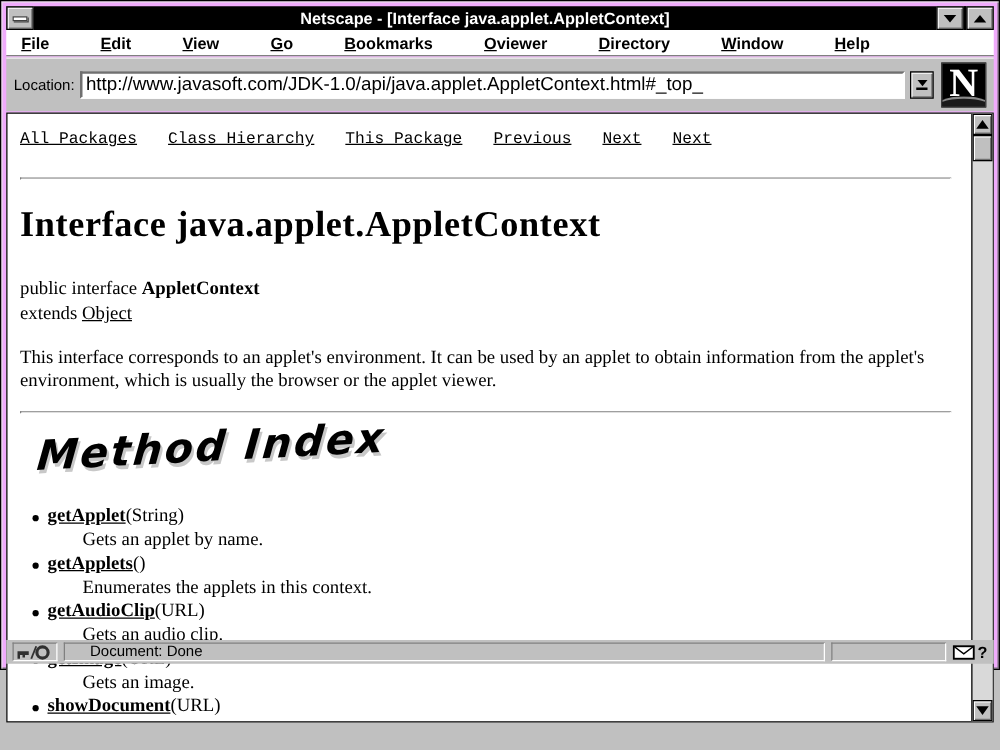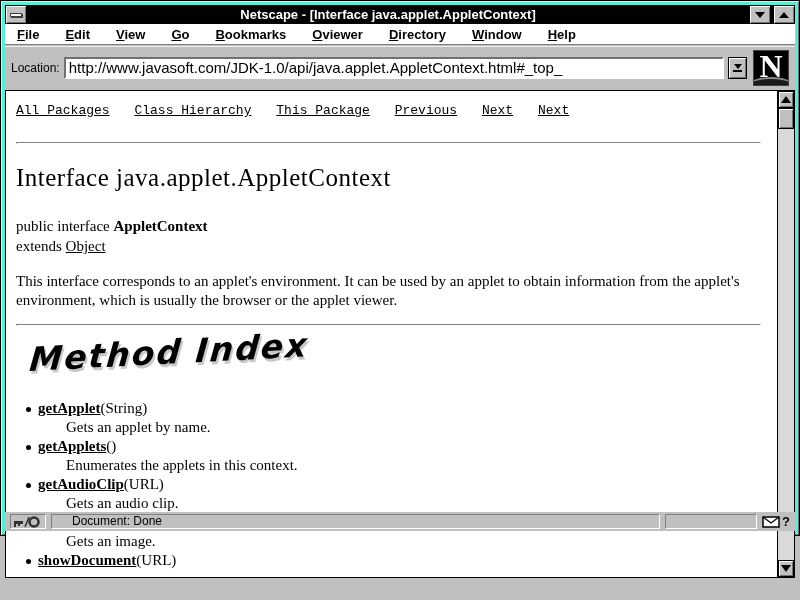--- a/index.html
+++ b/index.html
@@ -1,20 +1,20 @@
 <!DOCTYPE html>
 <html><head>
 <meta charset="utf-8">
 <style>
   * { margin:0; padding:0; box-sizing:border-box; }
   html,body { width:800px; height:600px; }
   body { font-family:"Liberation Sans", sans-serif; background:#c0c0c0; }
 
   .window { position:relative; width:800px; height:536px;
-    background:#5eead4; border:1px solid #000;
+    background:#f0abfc; border:1px solid #000;
     box-shadow: inset 1px 1px 0 #e8e8e8, inset -1px -1px 0 #707070; }
 
   
   .titlebar { position:absolute; top:4px; left:4px; right:4px; height:19px;
     background:#000; display:flex; align-items:center; }
   .title-text { flex:1; text-align:center; color:#fff; font-weight:bold;
     font-size:13px; line-height:19px; white-space:nowrap; overflow:hidden; }
   .win-btn { width:22px; height:19px; background:#c0c0c0; border:1px solid #000;
     box-shadow: inset 1px 1px 0 #fff, inset -1px -1px 0 #707070;
     display:flex; align-items:center; justify-content:center; flex:0 0 auto; }
@@ -22,21 +22,21 @@
     box-shadow:1px 1px 0 #404040; }
   .arrow { width:0; height:0; border-left:5px solid transparent;
     border-right:5px solid transparent; }
   .arrow.down { border-top:6px solid #000; }
   .arrow.up   { border-bottom:6px solid #000; }
   .btn-gap { width:2px; height:19px; background:#000; flex:0 0 auto; }
 
   
   .menubar { position:absolute; top:23px; left:4px; right:4px; height:21px;
     background:#fff; border-bottom:1px solid #808080;
-    display:flex; align-items:center; gap:26px; padding:0 12px;
+    display:flex; align-items:center; gap:41px; padding:0 12px;
     font-weight:bold; font-size:13px; }
   .menu-item { white-space:nowrap; cursor:default; }
   .menu-item .mn { text-decoration:underline; }
 
   
   .locationbar { position:absolute; top:45px; left:4px; right:4px; height:43px;
     background:#c0c0c0; border-top:1px solid #f0f0f0;
     display:flex; align-items:center; padding:0 6px; }
   .loc-label { font-size:12px; margin-right:4px; }
   .loc-field { flex:1; height:22px; background:#fff;
@@ -62,21 +62,21 @@
     font-family:"Liberation Serif", serif; font-size:15px; color:#000; }
 
   .navlinks { margin-top:12px; font-family:"Liberation Mono", monospace;
     font-size:13px; }
   .navlink { text-decoration:underline; margin-right:17px; white-space:nowrap; cursor:pointer; }
 
   .hr3d { margin-top:24px; height:2px; border:1px solid;
     border-color:#808080 #fff #fff #808080; }
   .hr3d.second { margin-top:14px; }
 
-  .doc-h1 { margin-top:20px; font-size:25px; font-weight:normal; letter-spacing:0.5px; }
+  .doc-h1 { margin-top:20px; font-size:29px; font-weight:bold; letter-spacing:0.5px; }
 
   .signature { margin-top:24px; line-height:20px; }
   .sig-name { font-weight:bold;margin-top:20px; }
   .doc-link { text-decoration:underline; cursor:pointer; }
 
   .doc-desc { margin-top:16px; line-height:19px; }
 
   .method-index-h { margin-top:14px; display:inline-block;
     font-family:"DejaVu Sans", sans-serif; font-style:italic; font-weight:bold;
     font-size:33px; letter-spacing:2px; transform:rotate(-3deg) skewX(-8deg);

